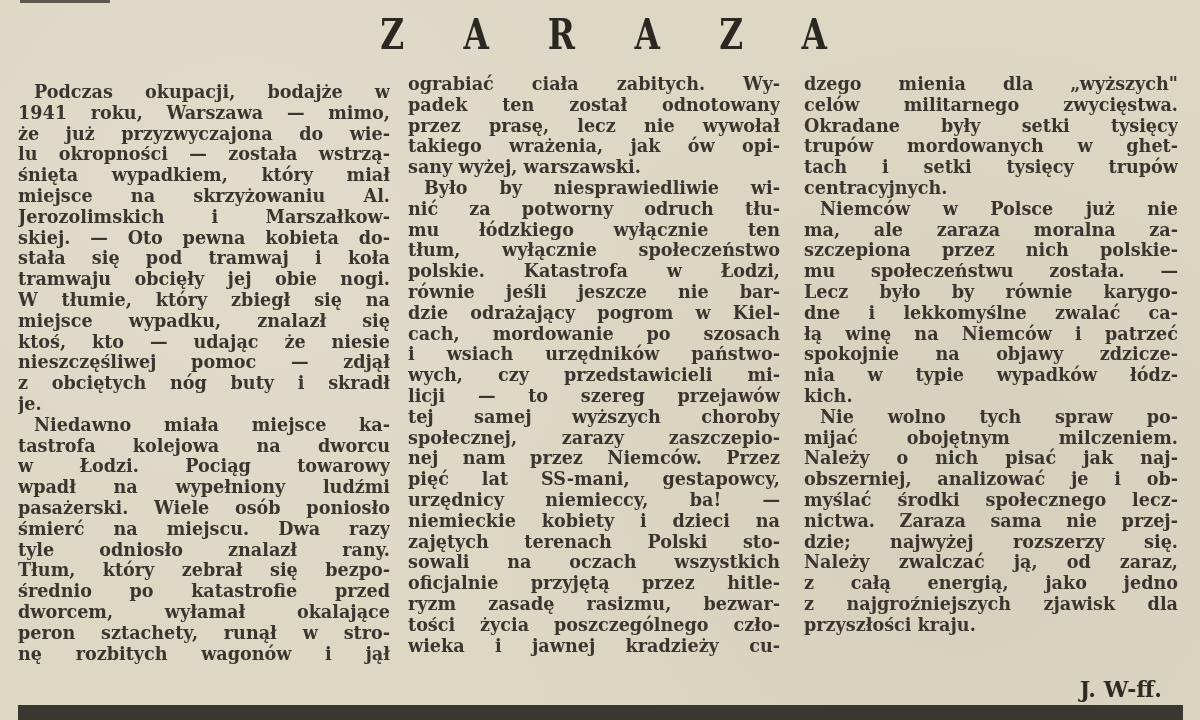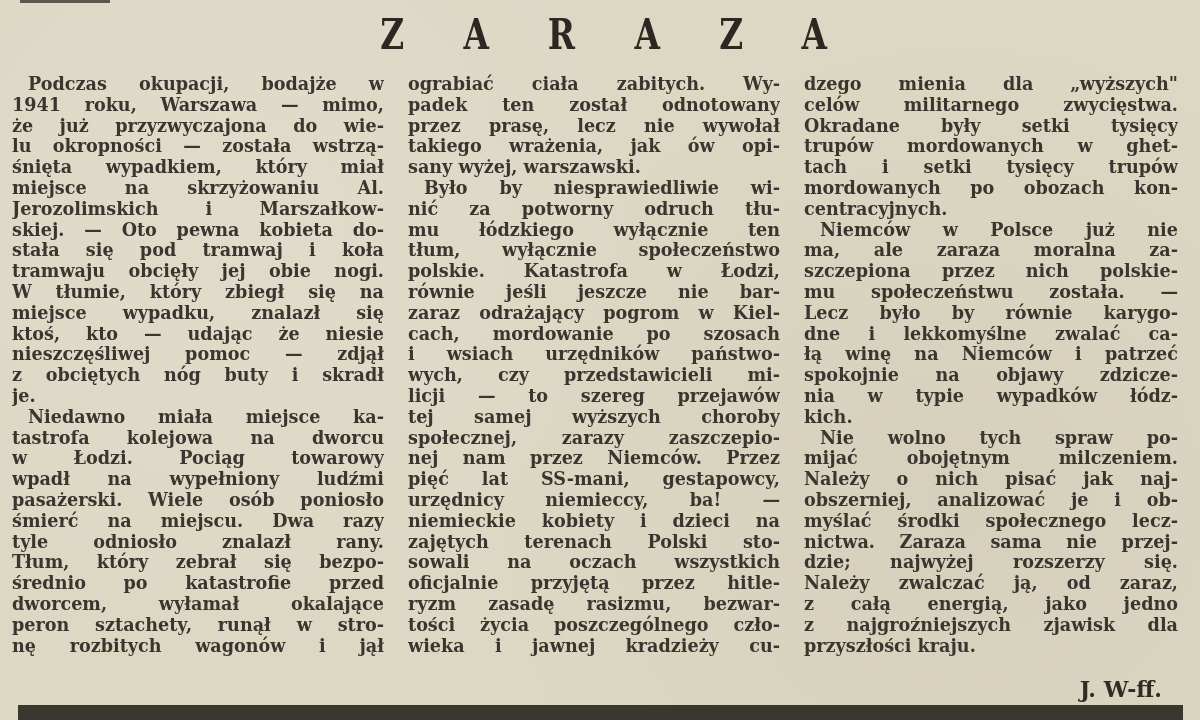--- a/index.html
+++ b/index.html
@@ -35,21 +35,21 @@
   }
   .column {
     position: absolute; top: 74px;
     font-family: "DejaVu Serif", serif;
     font-weight: bold;
     font-size: 17.6px;
     line-height: 20.8px;
     color: #3a362f;
     text-align: justify;
   }
-  .col1 { left: 12px; width: 372px; }
+  .col1 { left: 18px; width: 372px; margin-top: 8px; }
   .col2 { left: 408px; width: 372px; }
   .col3 { left: 804px; width: 374px; }
   .line {
     display: block; white-space: nowrap;
     text-align-last: justify; text-align: justify;
     overflow: hidden;
   }
   .line.last { text-align-last: left; }
   .line.indent { padding-left: 16px; }
   .signature {
@@ -113,21 +113,21 @@
     <span class="line">padek ten został odnotowany</span>
     <span class="line">przez prasę, lecz nie wywołał</span>
     <span class="line">takiego wrażenia, jak ów opi-</span>
     <span class="line last">sany wyżej, warszawski.</span>
     <span class="line indent">Było by niesprawiedliwie wi-</span>
     <span class="line">nić za potworny odruch tłu-</span>
     <span class="line">mu łódzkiego wyłącznie ten</span>
     <span class="line">tłum, wyłącznie społeczeństwo</span>
     <span class="line">polskie. Katastrofa w Łodzi,</span>
     <span class="line">równie jeśli jeszcze nie bar-</span>
-    <span class="line">zaraz odrażający pogrom w Kiel-</span>
+    <span class="line">dzie odrażający pogrom w Kiel-</span>
     <span class="line">cach, mordowanie po szosach</span>
     <span class="line">i wsiach urzędników państwo-</span>
     <span class="line">wych, czy przedstawicieli mi-</span>
     <span class="line">licji — to szereg przejawów</span>
     <span class="line">tej samej wyższych choroby</span>
     <span class="line">społecznej, zarazy zaszczepio-</span>
     <span class="line">nej nam przez Niemców. Przez</span>
     <span class="line">pięć lat SS-mani, gestapowcy,</span>
     <span class="line">urzędnicy niemieccy, ba! —</span>
     <span class="line">niemieckie kobiety i dzieci na</span>
@@ -137,21 +137,20 @@
     <span class="line">ryzm zasadę rasizmu, bezwar-</span>
     <span class="line">tości życia poszczególnego czło-</span>
     <span class="line">wieka i jawnej kradzieży cu-</span>
   </div>
 <div class="column col3" id="col-2">
     <span class="line">dzego mienia dla „wyższych"</span>
     <span class="line">celów militarnego zwycięstwa.</span>
     <span class="line">Okradane były setki tysięcy</span>
     <span class="line">trupów mordowanych w ghet-</span>
     <span class="line">tach i setki tysięcy trupów</span>
-    <span class="line">mordowanych po obozach kon-</span>
     <span class="line last">centracyjnych.</span>
     <span class="line indent">Niemców w Polsce już nie</span>
     <span class="line">ma, ale zaraza moralna za-</span>
     <span class="line">szczepiona przez nich polskie-</span>
     <span class="line">mu społeczeństwu została. —</span>
     <span class="line">Lecz było by równie karygo-</span>
     <span class="line">dne i lekkomyślne zwalać ca-</span>
     <span class="line">łą winę na Niemców i patrzeć</span>
     <span class="line">spokojnie na objawy zdzicze-</span>
     <span class="line">nia w typie wypadków łódz-</span>

